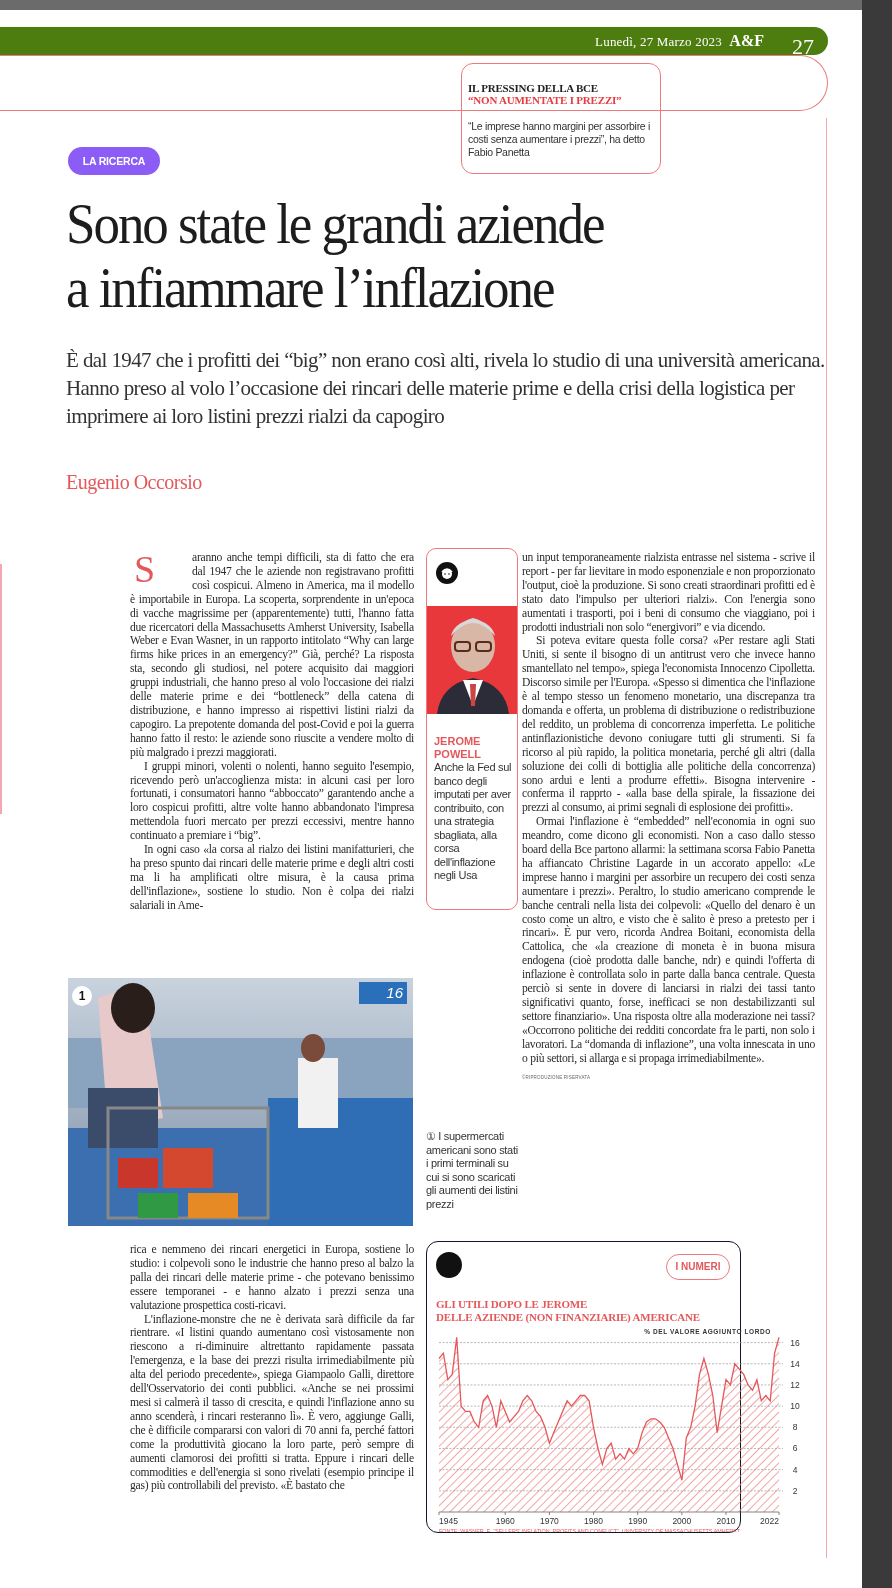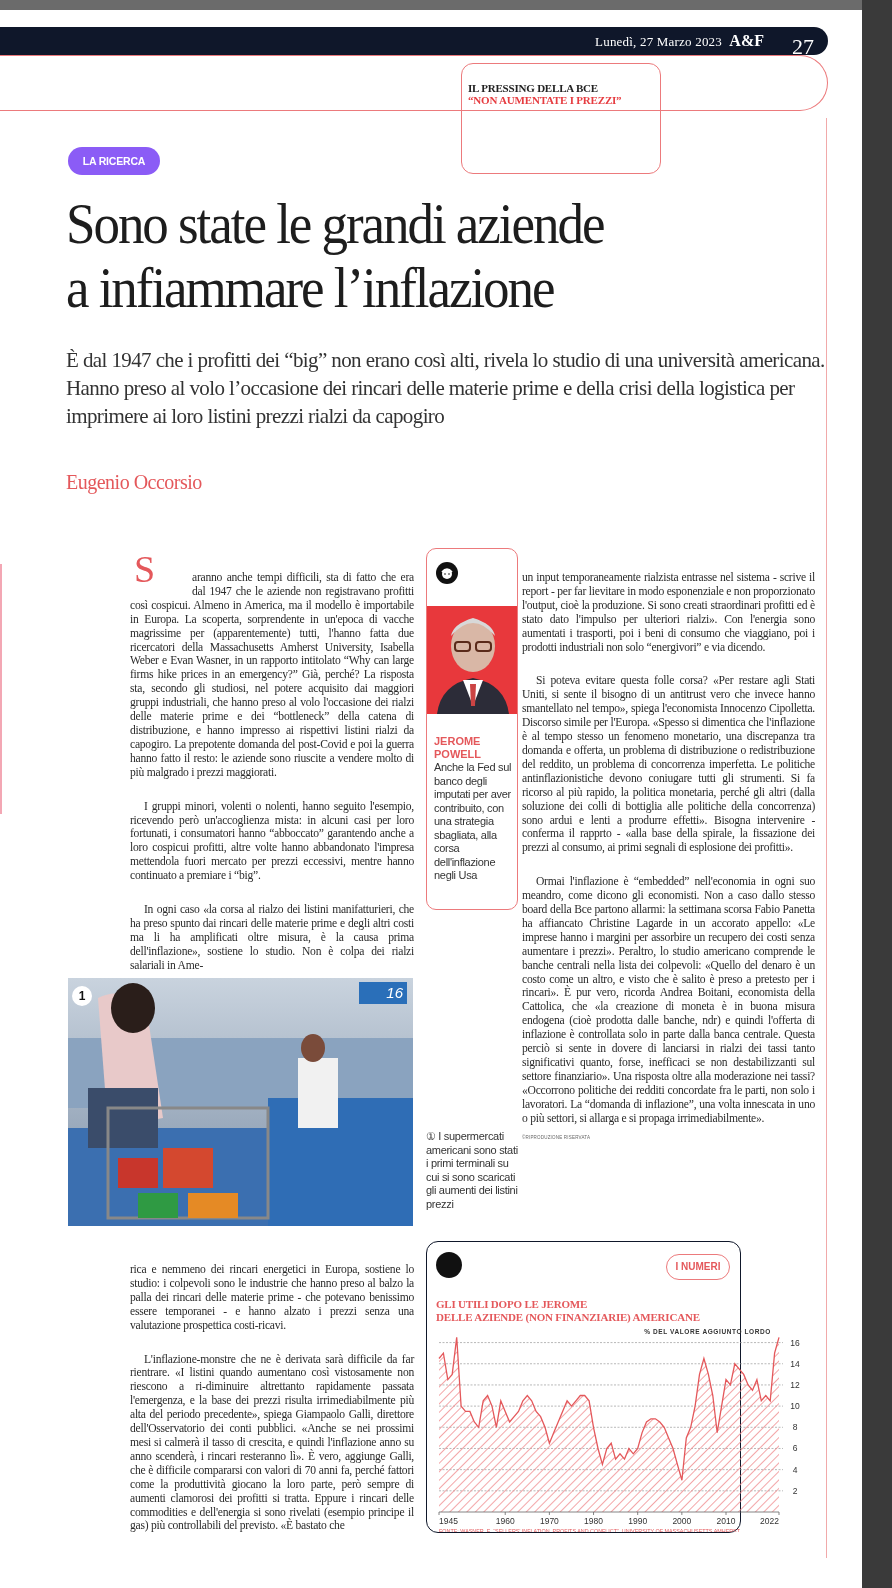--- a/index.html
+++ b/index.html
@@ -3,21 +3,21 @@
 <meta charset="utf-8">
 <style>
   * { box-sizing: border-box; margin: 0; padding: 0; }
   html, body { width: 892px; height: 1588px; background: #6b6b6b; overflow: hidden; }
   body { position: relative; font-family: "Liberation Serif", serif; color: #222; }
 
   .page { position: absolute; left: 0; top: 10px; width: 862px; height: 1578px; background: #fff; }
   .right-dark { position: absolute; left: 862px; top: 0; width: 30px; height: 1588px; background: #3a3a3a; }
 
   
-  .topbar { position: absolute; left: 0; top: 27px; width: 828px; height: 28px; background: #0f172a; border-radius: 0 16px 16px 0; }
+  .topbar { position: absolute; left: 0; top: 27px; width: 828px; height: 28px; background: #4d7c0f; border-radius: 0 16px 16px 0; }
   .topbar .date { position: absolute; right: 106px; top: 7px; font-family: "Liberation Serif", serif; font-size: 13px; color: #fff; letter-spacing: 0.2px; }
   .topbar .logo { position: absolute; right: 64px; top: 5px; font-family: "Liberation Serif", serif; font-weight: bold; font-size: 16px; color: #fff; }
   .topbar .pageno { position: absolute; right: 14px; top: 7px; font-family: "Liberation Serif", serif; font-size: 22px; color: #fff; }
 
   
   .band { position: absolute; left: 0; top: 55px; width: 828px; height: 56px; border: 1px solid #ec7a7c; border-left: none; border-radius: 0 28px 28px 0; }
   .right-rule { position: absolute; left: 826px; top: 118px; width: 1px; height: 1440px; background: #f1a9aa; }
 
   
   .bce { position: absolute; left: 461px; top: 63px; width: 200px; height: 111px; border: 1px solid #ec7a7c; border-radius: 12px; background: transparent; padding: 18px 6px 16px 6px; }
@@ -30,21 +30,21 @@
 
   
   .title { position: absolute; left: 66px; top: 192px; width: 770px; font-family: "Liberation Serif", serif; font-size: 57px; line-height: 64px; color: #1d1d1d; letter-spacing: -2.2px; transform: scaleX(0.93); transform-origin: left top; }
   .subtitle { position: absolute; left: 66px; top: 346px; width: 760px; font-family: "Liberation Serif", serif; font-size: 21px; line-height: 28px; color: #333; letter-spacing: -0.6px; }
   .byline { position: absolute; left: 66px; top: 471px; font-family: "Liberation Serif", serif; font-size: 20px; color: #e4585b; letter-spacing: -0.5px; }
 
   .left-rule { position: absolute; left: 0; top: 564px; width: 2px; height: 250px; background: #f3a7b4; }
 
   
   .col { position: absolute; font-family: "Liberation Serif", serif; font-size: 11.6px; line-height: 13.9px; color: #2a2a2a; text-align: justify; letter-spacing: -0.25px; }
-  .col p { text-indent: 14px; margin-top: 20px; }
+  .col p { text-indent: 14px; }
   .col p.first { text-indent: 0; }
   .colA { left: 130px; top: 551px; width: 284px; }
   .colA2 { left: 130px; top: 1243px; width: 284px; }
   .colC { left: 522px; top: 551px; width: 293px; }
   .dropcap { float: left; font-size: 38px; line-height: 32px; color: #e4585b; margin: 2px 18px 0 4px; font-family: "Liberation Serif", serif; width: 40px; }
   .repro { font-family: "Liberation Sans", sans-serif; font-size: 4.5px; color: #666; letter-spacing: 0.2px; margin-top: 5px; }
 
   
   .powell { position: absolute; left: 426px; top: 548px; width: 92px; height: 362px; border: 1px solid #ec7a7c; border-radius: 10px; overflow: hidden; }
   .powell .icon { position: absolute; left: 9px; top: 13px; width: 22px; height: 22px; border-radius: 50%; background: #111; }
@@ -75,20 +75,21 @@
   <span class="date">Lunedì, 27 Marzo 2023</span>
   <span class="logo">A&amp;F</span>
   <span class="pageno">27</span>
 </div>
 <div class="band"></div>
 <div class="right-rule"></div>
 
 <div class="bce">
   <div class="kicker">IL PRESSING DELLA BCE</div>
   <div class="headline">“NON AUMENTATE I PREZZI”</div>
+  <div class="quote">“Le imprese hanno margini per assorbire i costi senza aumentare i prezzi”, ha detto Fabio Panetta</div>
 </div>
 
 <div class="pill">LA RICERCA</div>
 
 <div class="title">
   <div>Sono state le grandi aziende</div>
   <div>a infiammare l’inflazione</div>
 </div>
 <div class="subtitle">È dal 1947 che i profitti dei “big” non erano così alti, rivela lo studio di una università americana. Hanno preso al volo l’occasione dei rincari delle materie prime e della crisi della logistica per imprimere ai loro listini prezzi rialzi da capogiro</div>
 <div class="byline">Eugenio Occorsio</div>

